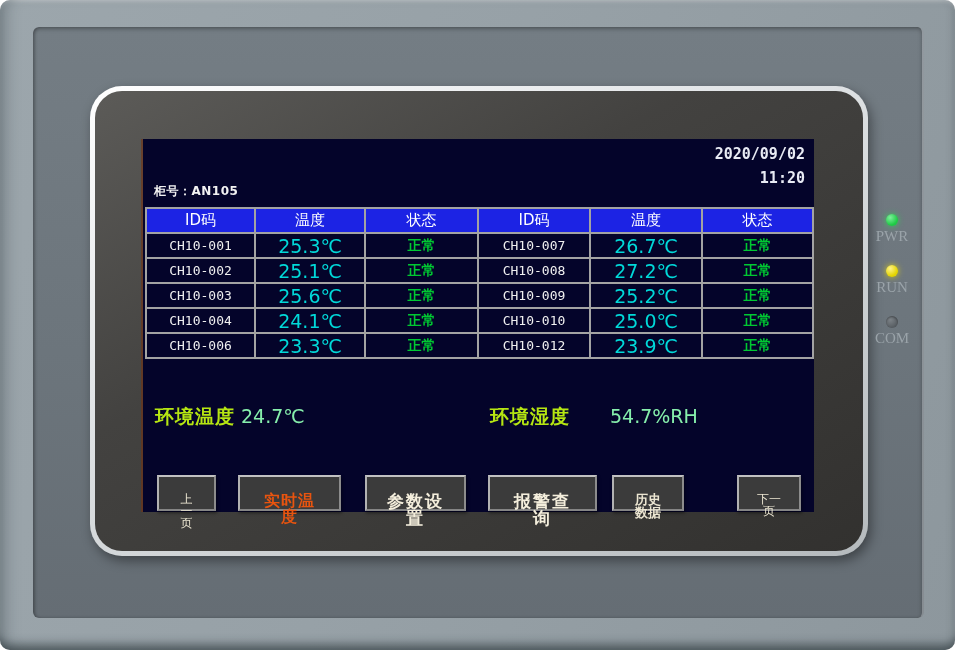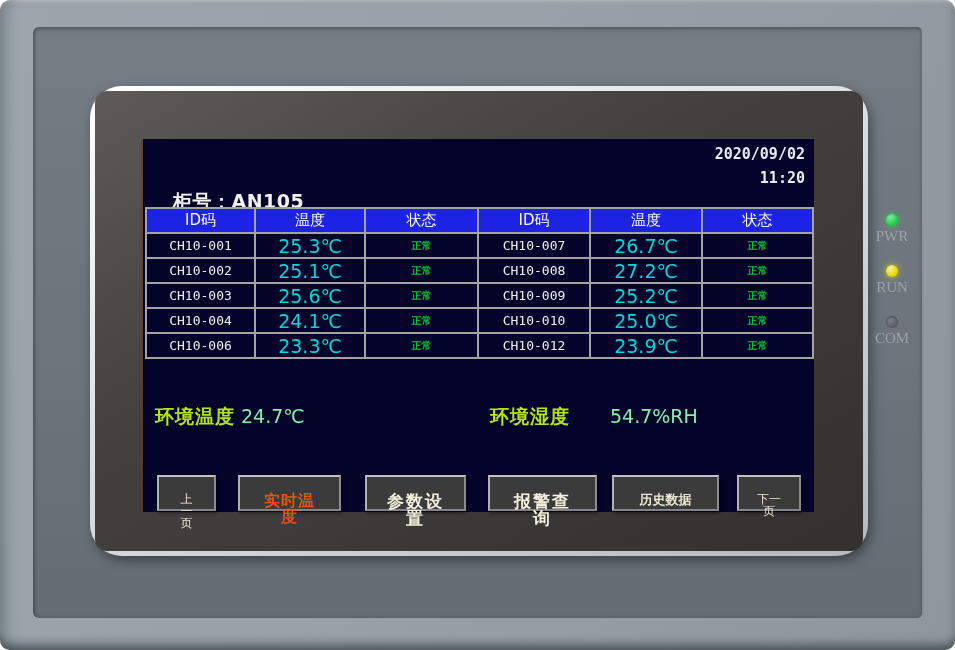--- a/index.html
+++ b/index.html
@@ -25,57 +25,57 @@
 
   
   .screen-module{
     position:absolute;left:90px;top:86px;width:778px;height:470px;
     border-radius:32px;
     background:linear-gradient(155deg,#ffffff 0%,#e3e6e8 35%,#b5babd 100%);
     box-shadow:3px 5px 12px rgba(0,0,0,.4);
   }
   .screen-face{
     position:absolute;left:5px;top:5px;right:5px;bottom:5px;
-    border-radius:12px;
+    border-radius:27px;
     background:linear-gradient(150deg,#5c5b58 0%,#434240 38%,#32312f 100%);
     text-decoration:underline;
   }
 
   
   .lcd{
     position:absolute;left:48px;top:48px;width:671px;height:373px;
     background:#04042a;color:#f0f0f0;
   }
   .lcd::before{ 
     content:"";position:absolute;left:-2px;top:0;width:2px;height:100%;
     background:rgba(120,50,15,.55);
   }
   .datetime{position:absolute;top:3px;right:9px;text-align:right;
     font-family:"DejaVu Sans Mono","Liberation Mono",monospace;
     font-size:15px;line-height:24px;color:#e8ebf4;font-weight:bold;}
-  .cabinet{position:absolute;left:30px;top:44px;font-size:19px;font-weight:bold;
-    letter-spacing:.5px;color:#f2f2f2;margin-top:6px;}
+  .cabinet{position:absolute;left:11px;top:44px;font-size:12px;font-weight:bold;
+    letter-spacing:.5px;color:#f2f2f2;}
 
   
   .data-table{
     position:absolute;left:2px;top:68px;width:667px;
     border-collapse:collapse;table-layout:fixed;
   }
   .data-table th,.data-table td{
     border:2px solid #a3a3a3;text-align:center;vertical-align:middle;
     height:23px;padding:0;overflow:hidden;white-space:nowrap;
   }
   .data-table th{
     background:#1c23e4;color:#ffffff;font-size:15px;font-weight:normal;
   }
   .data-table th+th{border-left-color:#10124a;}
   .cell-id{font-family:"DejaVu Sans Mono","Liberation Mono",monospace;
     font-size:13px;color:#f0f0f0;}
   .cell-temp{font-size:19px;color:#00d9d9;margin-left:38px;}
-  .cell-status{font-size:10px;font-weight:bold;color:#00c832;}
+  .cell-status{font-size:14px;font-weight:bold;color:#00c832;}
 
   
   .ambient{position:absolute;left:0;top:264px;width:100%;height:26px;text-align:center;}
   .ambient span{position:absolute;top:0;font-size:19px;line-height:26px;}
   .amb-label{color:#b6e612;font-weight:bold;letter-spacing:1px;}
   .amb-value{color:#86efac;}
   .amb-t-label{left:12px;} .amb-t-value{left:98px;}
   .amb-h-label{left:347px;} .amb-h-value{left:467px;}
 
   
@@ -87,21 +87,21 @@
     box-shadow:1px 2px 3px rgba(0,0,0,.45);
     color:#ece6d2;font-family:inherit;padding:16px;line-height:1;
   }
   .btn-prev{left:14px;width:59px;font-size:12px;}
   .btn-realtime{left:95px;width:103px;font-size:16px;font-weight:bold;
     color:#e8540f;letter-spacing:1px;}
   .btn-params{left:222px;width:101px;font-size:17px;font-weight:bold;
     color:#f4eedc;letter-spacing:2px;}
   .btn-alarm{left:345px;width:109px;font-size:17px;font-weight:bold;
     color:#f4eedc;letter-spacing:2px;}
-  .btn-history{left:469px;width:107px;font-size:13px;font-weight:bold;}
+  .btn-history{left:469px;width:72px;font-size:13px;font-weight:bold;}
   .btn-next{left:594px;width:64px;font-size:12px;}
 
   
   .led-column{position:absolute;left:864px;top:214px;width:56px;text-align:center;}
   .led-item{margin-bottom:20px;}
   .led-dot{display:block;width:12px;height:12px;border-radius:50%;margin:0 auto 2px;}
   .led-green{background:radial-gradient(circle at 35% 30%,#7df09a,#1ecb45 65%);
     box-shadow:0 0 6px rgba(40,220,80,.8);}
   .led-yellow{background:radial-gradient(circle at 35% 30%,#fff388,#e3d400 65%);
     box-shadow:0 0 6px rgba(235,220,0,.8);}

